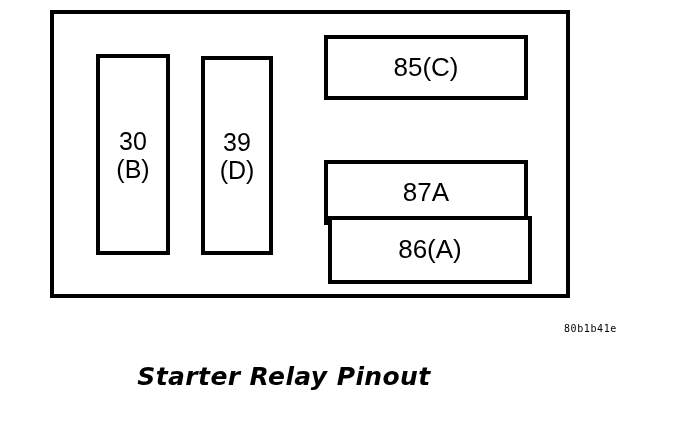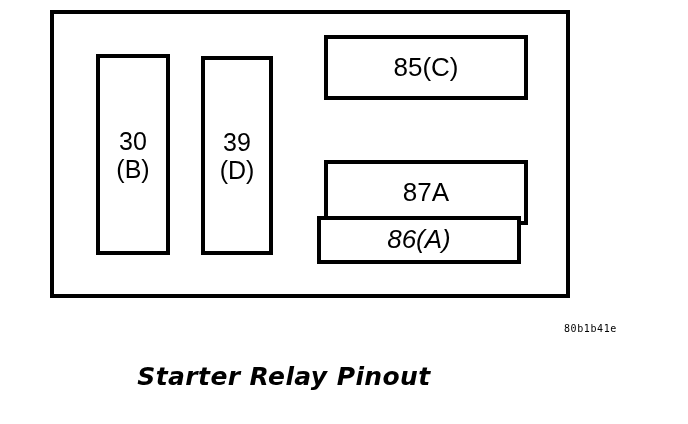--- a/index.html
+++ b/index.html
@@ -65,21 +65,21 @@
     display: block;
     text-align: right;
   }
 
   
   #terminal-30 { left: 42px; top: 40px;  width: 74px;  height: 201px; }
   #terminal-87 { left: 147px; top: 42px; width: 72px;  height: 199px; }
 
   #terminal-85a  { left: 270px; top: 21px;  width: 204px; height: 65px; }
   #terminal-87a  { left: 270px; top: 122px; width: 204px; height: 65px; margin-top: 24px; }
-  #terminal-86a  { left: 263px; top: 202px; width: 204px; height: 48px; font-style: italic; }
+  #terminal-86a  { left: 274px; top: 202px; width: 204px; height: 68px; }
 
   
   .ref-code {
     position: absolute;
     left: 564px;
     top: 323px;
     font-family: "DejaVu Sans Mono", monospace;
     font-size: 10px;
     letter-spacing: 0.6px;
     color: #000000;

